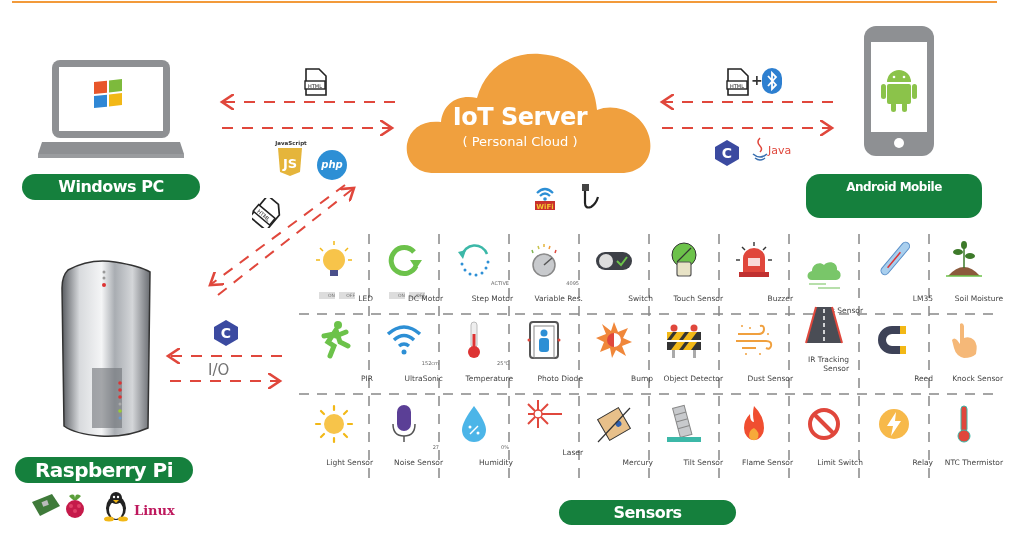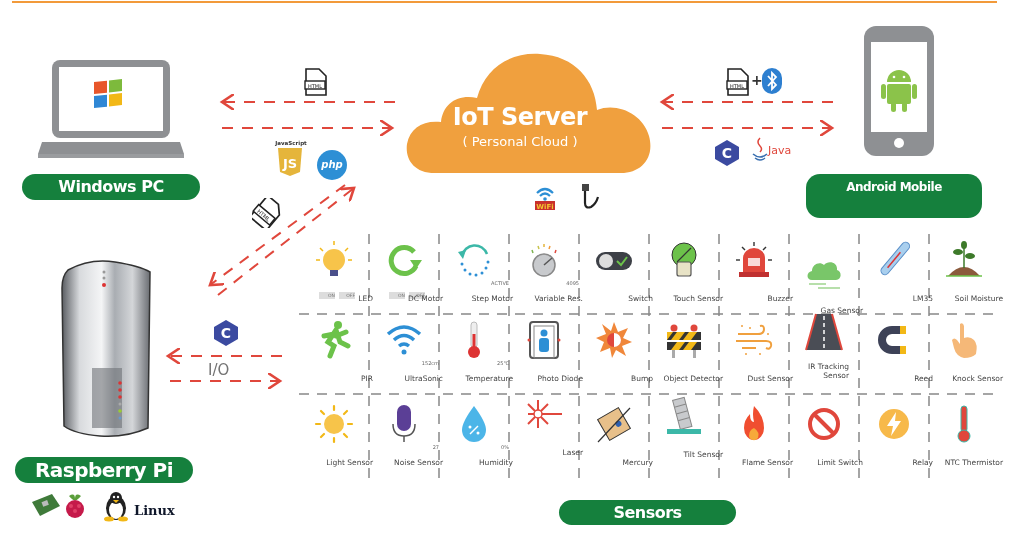--- a/index.html
+++ b/index.html
@@ -13,21 +13,21 @@
   .cell{position:absolute;width:70px;height:80px;text-align:right;}
   .cell .ic{position:absolute;left:15px;top:6px;width:40px;height:40px;}
   .cell .sub{position:absolute;left:0;width:70px;top:46px;font-size:5px;color:#666;}
   .cell .lbl{position:absolute;left:-4px;width:78px;top:60px;font-size:7.5px;color:#444;line-height:9px;}
   .cell .lbl.two{top:56px;}
   .onoff{position:absolute;top:48px;left:14px;width:44px;height:7px;}
   .onoff span{display:inline-block;width:16px;height:7px;background:#ddd;color:#777;font-size:4.5px;line-height:7px;margin:0 2px;}
   .cloudtext1{position:absolute;left:450px;top:103px;width:140px;text-align:center;color:#fff;font-size:24px;font-weight:bold;letter-spacing:-0.5px;}
   .cloudtext2{position:absolute;left:450px;top:134px;width:140px;text-align:center;color:#fff;font-size:13px;}
   .io{position:absolute;left:208px;top:361px;font-size:15px;color:#737373;}
-  .linux{position:absolute;left:134px;top:503px;font-family:"DejaVu Serif",serif;font-size:13px;font-weight:bold;color:#0f172a;}
+  .linux{position:absolute;left:134px;top:503px;font-family:"DejaVu Serif",serif;font-size:13px;font-weight:bold;color:#be185d;}
 </style>
 </head>
 <body>
 
 <div id="stage">
   <div class="topline"></div>
 
   <svg class="arrow-svg" viewBox="0 0 1024 539">
     <defs>
       <marker id="ah" markerWidth="8" markerHeight="8" refX="6" refY="4" orient="auto">
@@ -395,21 +395,21 @@
           <g fill="#f0a03e">
             <circle cx="8" cy="6" r="1"></circle>
             <circle cx="16" cy="8" r="1"></circle>
             <circle cx="34" cy="14" r="1"></circle>
             <circle cx="12" cy="34" r="1"></circle>
             <circle cx="26" cy="34" r="1"></circle>
           </g>
         </svg>
         <div class="lbl">Dust Sensor</div>
       </div>
-      <div class="cell" style="left: 490px; top: 72px;">
+      <div class="cell" style="left: 490px; top: 65px;">
         <svg class="ic" viewBox="0 0 40 40">
           <polygon points="12,2 28,2 38,38 2,38" fill="#4a4d55"></polygon>
           <line x1="12" y1="2" x2="2" y2="38" stroke="#e0473c" stroke-width="2"></line>
           <line x1="28" y1="2" x2="38" y2="38" stroke="#e0473c" stroke-width="2"></line>
           <line x1="20" y1="4" x2="20" y2="36" stroke="#fff" stroke-width="1.5" stroke-dasharray="4,3"></line>
         </svg>
         <div class="lbl two" style="left: 10px; width: 50px;">IR Tracking Sensor</div>
       </div>
       <div class="cell" style="left: 560px; top: 80px;">
         <svg class="ic" viewBox="0 0 40 40">
@@ -475,21 +475,21 @@
       <div class="cell" style="left: 280px; top: 164px;">
         <svg class="ic" viewBox="0 0 40 40">
           <g transform="rotate(-30 20 20)">
             <rect x="8" y="8" width="24" height="24" fill="#e8c08a" stroke="#333" stroke-width="1"></rect>
             <circle cx="24" cy="22" r="3" fill="#2d5fb0"></circle>
           </g>
           <line x1="4" y1="38" x2="36" y2="4" stroke="#333" stroke-width="1.2"></line>
         </svg>
         <div class="lbl">Mercury</div>
       </div>
-      <div class="cell" style="left: 350px; top: 156px;">
+      <div class="cell" style="left: 350px; top: 164px;">
         <svg class="ic" viewBox="0 0 40 40">
           <g transform="rotate(-15 20 20)">
             <rect x="13" y="2" width="12" height="30" fill="#c8cacd" stroke="#888"></rect>
             <g stroke="#888">
               <line x1="13" y1="9" x2="25" y2="9"></line>
               <line x1="13" y1="16" x2="25" y2="16"></line>
               <line x1="13" y1="23" x2="25" y2="23"></line>
             </g>
           </g>
           <rect x="3" y="33" width="34" height="5" fill="#3cb8a8"></rect>

